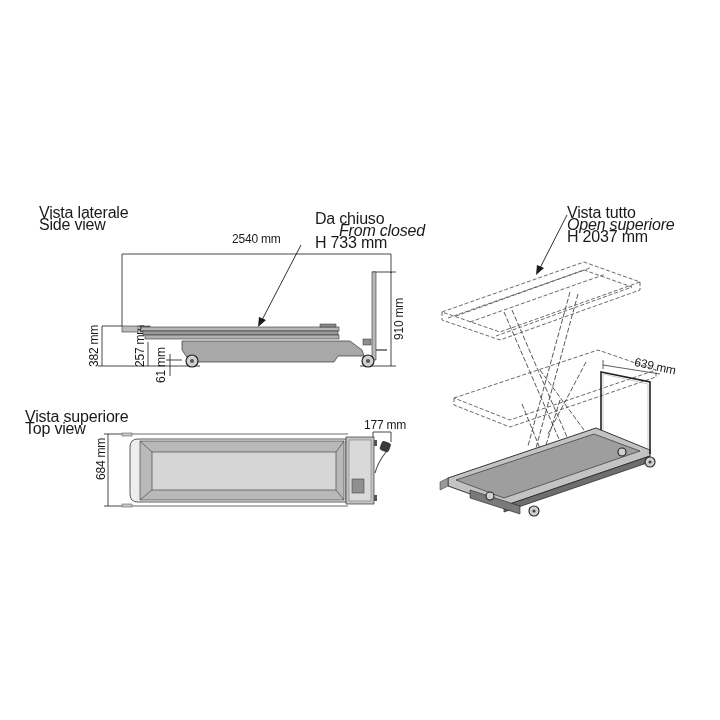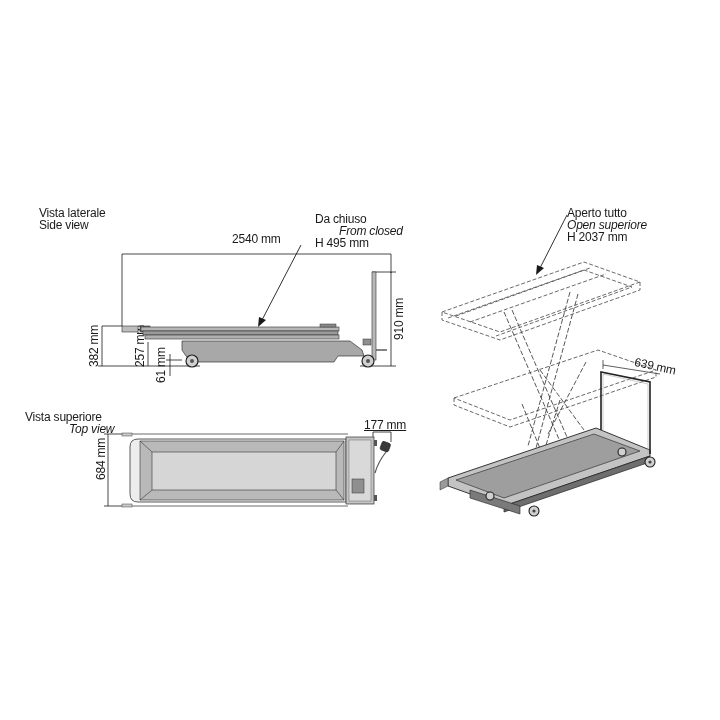--- a/index.html
+++ b/index.html
@@ -1,33 +1,33 @@
 <!DOCTYPE html>
 <html><head>
 <meta charset="utf-8">
 <style>
   html, body { margin:0; padding:0; background:#ffffff; }
   body { width:720px; height:720px; position:relative; overflow:hidden; font-family:"Liberation Sans", sans-serif; color:#1a1a1a; }
-  .lbl { position:absolute; font-size:12px; line-height:12px; white-space:nowrap; letter-spacing:-0.2px; }
+  .lbl { position:absolute; font-size:16px; line-height:12px; white-space:nowrap; letter-spacing:-0.2px; }
   .dim { position:absolute; font-size:12px; white-space:nowrap; letter-spacing:-0.2px; }
   .vert { transform-origin:left top; transform:rotate(-90deg); }
   svg { position:absolute; left:0; top:0; }
 </style>
 </head>
 <body>
 
 <div class="lbl" style="left:39px;top:207px;">
   <div>Vista laterale</div>
   <div style="">Side view</div>
 </div>
 
 <div class="lbl" style="left:315px;top:213px;">
   <div>Da chiuso</div>
   <div style="font-style:italic;margin-left:24px;">From closed</div>
-  <div>H 495 mm</div>
+  <div>H 733 mm</div>
 </div>
 
 <div class="dim" style="left:232px;top:232px;">2540 mm</div>
 <div class="dim vert" style="left:392px;top:340px;">910 mm</div>
 <div class="dim vert" style="left:87px;top:367px;">382 mm</div>
 <div class="dim vert" style="left:133px;top:367px;">257 mm</div>
 <div class="dim vert" style="left:154px;top:383px;">61 mm</div>
 
 <svg width="720" height="720" viewBox="0 0 720 720">
 
@@ -63,23 +63,23 @@
   <rect x="363" y="339" width="8" height="6" fill="#8f8f8f" stroke="#333" stroke-width="0.5"></rect>
 
   <circle cx="192" cy="361" r="6" fill="#d0d0d0" stroke="#222" stroke-width="1.2"></circle>
   <circle cx="192" cy="361" r="2" fill="#555"></circle>
   <circle cx="368" cy="361" r="6" fill="#d0d0d0" stroke="#222" stroke-width="1.2"></circle>
   <circle cx="368" cy="361" r="2" fill="#555"></circle>
 </svg>
 
 <div class="lbl" style="left:25px;top:411px;">
   <div>Vista superiore</div>
-  <div style="font-style:italic;margin-left:44px;">Top view</div>
+  <div style="">Top view</div>
 </div>
-<div class="dim" style="left:364px;top:418px;text-decoration:underline;">177 mm</div>
+<div class="dim" style="left:364px;top:418px;">177 mm</div>
 <div class="dim vert" style="left:94px;top:480px;">684 mm</div>
 
 <svg width="720" height="720" viewBox="0 0 720 720">
   <g stroke="#1a1a1a" stroke-width="0.8" fill="none">
     <line x1="104" y1="434" x2="122" y2="434"></line>
     <line x1="108" y1="434" x2="108" y2="506"></line>
     <line x1="104" y1="506" x2="122" y2="506"></line>
     <line x1="373" y1="432" x2="373" y2="442"></line>
     <line x1="373" y1="432" x2="391" y2="432"></line>
     <line x1="391" y1="432" x2="391" y2="442"></line>
@@ -103,21 +103,21 @@
   <rect x="349" y="440" width="22" height="61" fill="#d9d9d9" stroke="#555" stroke-width="0.4"></rect>
   <rect x="352" y="479" width="12" height="14" fill="#8f8f8f" stroke="#333" stroke-width="0.5"></rect>
   <rect x="374" y="440" width="3" height="6" fill="#555"></rect>
   <rect x="374" y="495" width="3" height="6" fill="#555"></rect>
 
   <path d="M375 473 Q378 462 386 452" stroke="#555" stroke-width="1.2" fill="none"></path>
   <rect x="381" y="442" width="9" height="9" rx="2" fill="#3a3a3a" stroke="#111" stroke-width="0.5" transform="rotate(20 385 446)"></rect>
 </svg>
 
 <div class="lbl" style="left:567px;top:207px;">
-  <div>Aperto tutto</div>
+  <div>Vista tutto</div>
   <div style="font-style:italic;">Open superiore</div>
   <div>H 2037 mm</div>
 </div>
 <div class="dim" style="left:636px;top:355px;transform:rotate(12deg);transform-origin:left top;">639 mm</div>
 
 <svg width="720" height="720" viewBox="0 0 720 720">
 
   <line x1="567" y1="215" x2="540" y2="268" stroke="#1a1a1a" stroke-width="0.9"></line>
   <polygon points="536,275 537,265 544,268" fill="#1a1a1a"></polygon>
 

